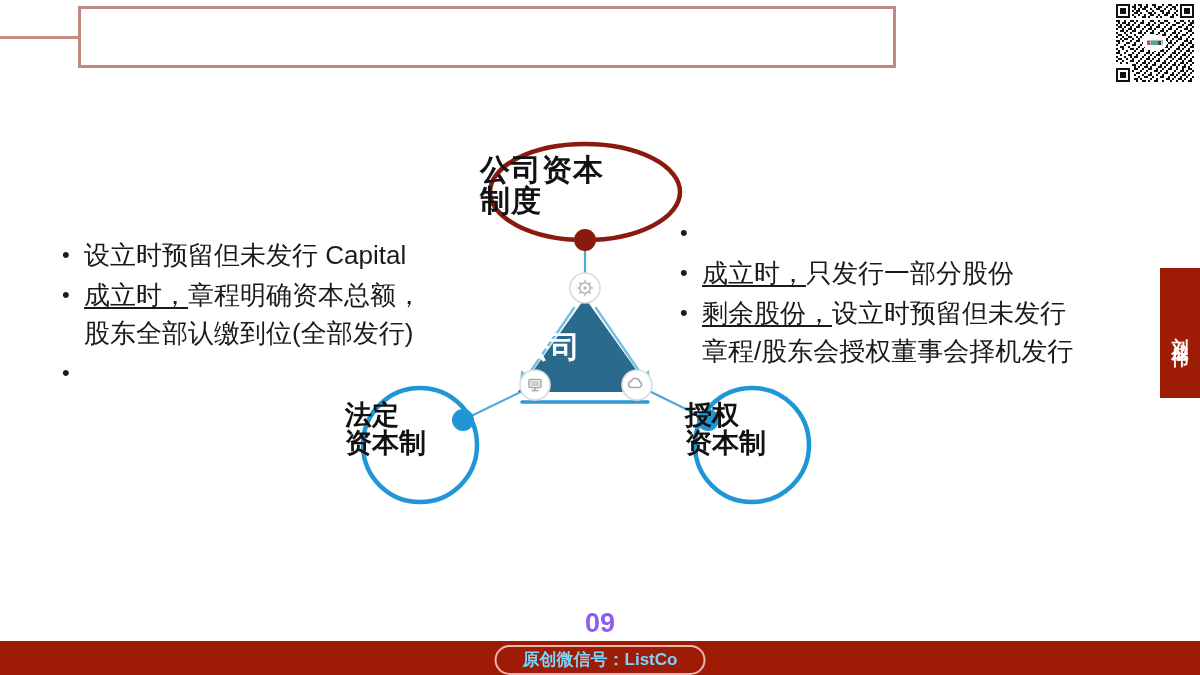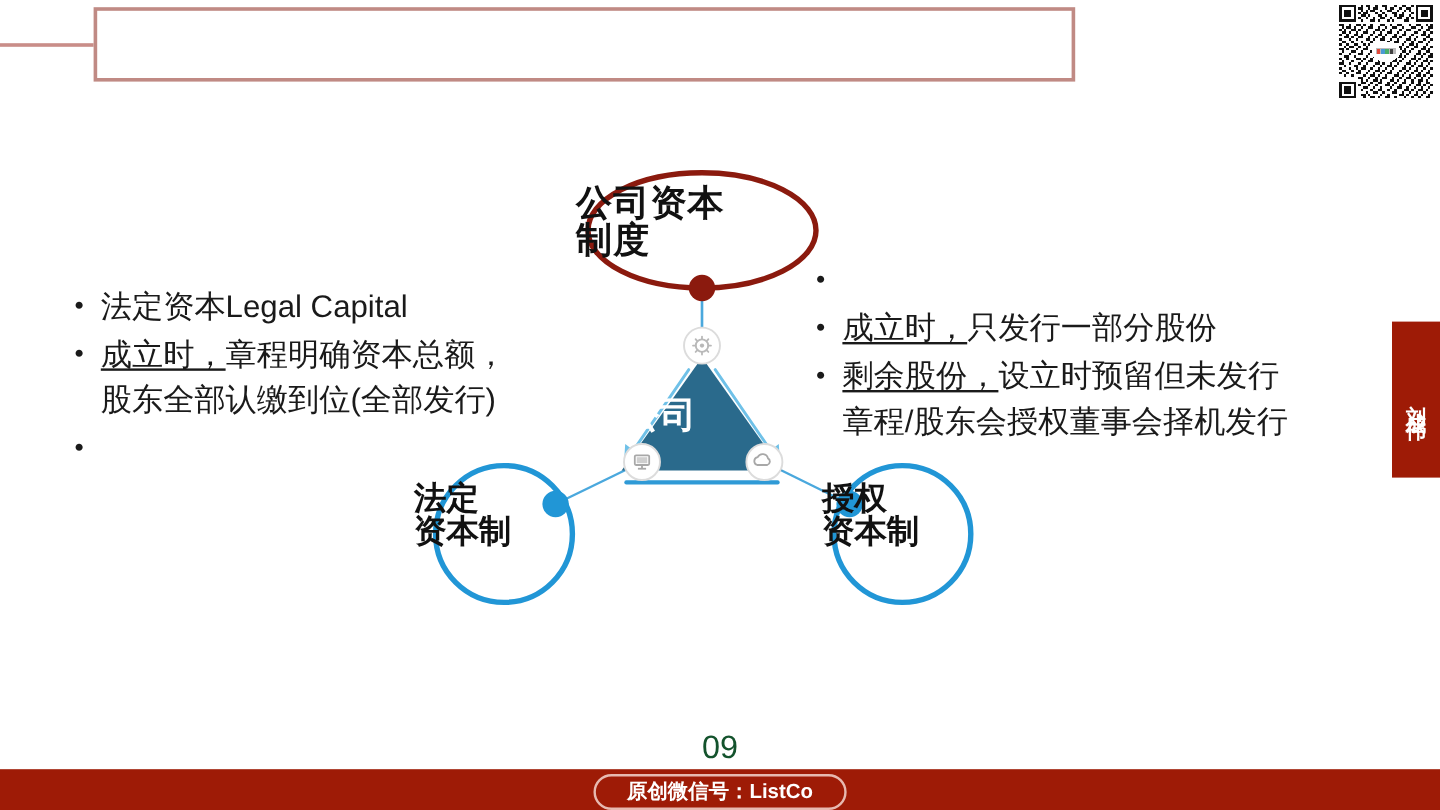--- a/index.html
+++ b/index.html
@@ -99,33 +99,33 @@
   }
   #label-center{
     left:190px;top:202px;width:140px;
     font-size:30px;color:#ffffff;font-weight:bold;
   }
 
   
   .page-no{
     position:absolute;left:0;right:0;top:608px;
     text-align:center;
-    font-size:27px;font-weight:normal;color:#14532d;
+    font-size:27px;font-weight:bold;color:#8b5cf6;
   }
   .footer-bar{
     position:absolute;left:0;right:0;bottom:0;height:34px;
     background:#9e1b06;
   }
   .footer-pill{
     position:absolute;left:50%;transform:translateX(-50%);
     top:4px;
     padding:2px 26px;
     border:2px solid #e7b9b0;
     border-radius:16px;
-    color:#ffffff;font-size:17px;font-weight:bold;
+    color:#7dd3fc;font-size:17px;font-weight:bold;
     white-space:nowrap;
     line-height:22px;
   }
 </style>
 </head>
 <body>
 
 <div class="slide">
 
   <div class="title-rule"></div>
@@ -543,21 +543,21 @@
       <rect x="20.2" y="19.3" width="1.6" height="2.2" fill="#4ab06a"></rect>
       <rect x="22.0" y="19.3" width="1.6" height="2.2" fill="#444"></rect>
     </svg>
   </div>
 
   <div class="author-tab">刘成伟</div>
 
   <div class="bullets" id="bullets-left">
       <div class="li">
         <span class="dot">•</span>
-        <span class="txt">法定资本Legal Capital</span>
+        <span class="txt">设立时预留但未发行 Capital</span>
       </div>
       <div class="li">
         <span class="dot">•</span>
         <span class="txt"><u>成立时，</u>章程明确资本总额，
 股东全部认缴到位(全部发行)</span>
       </div>
       <div class="li">
         <span class="dot">•</span>
       </div>
     </div>

